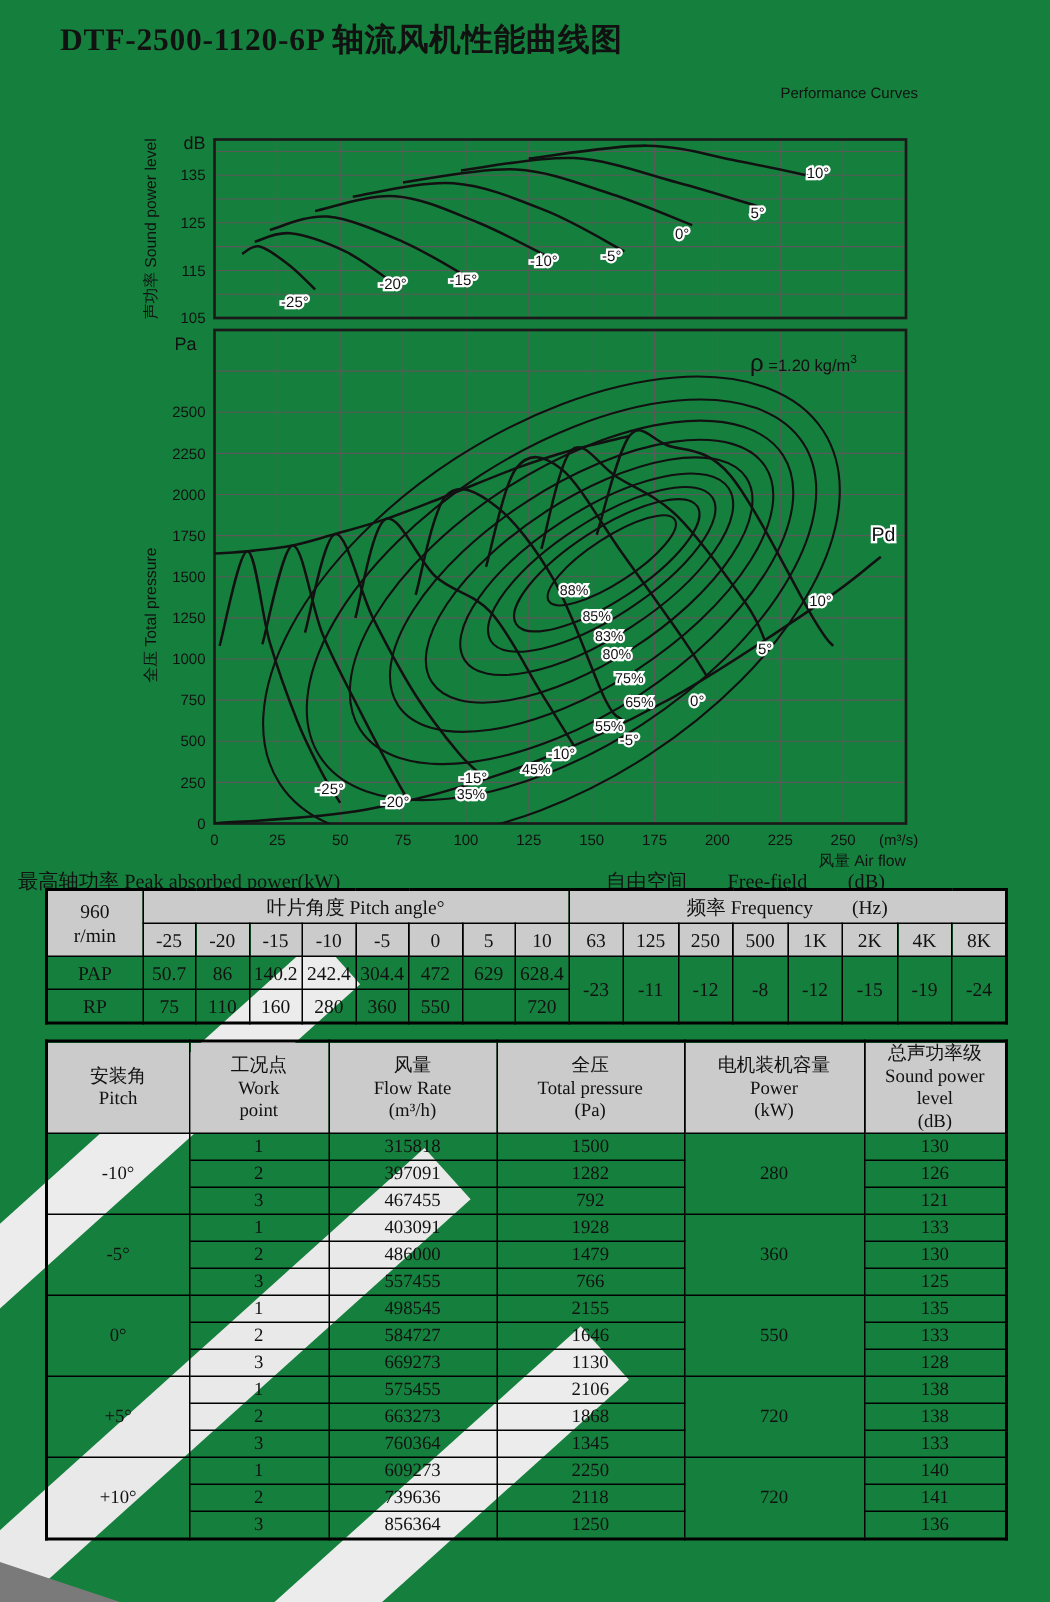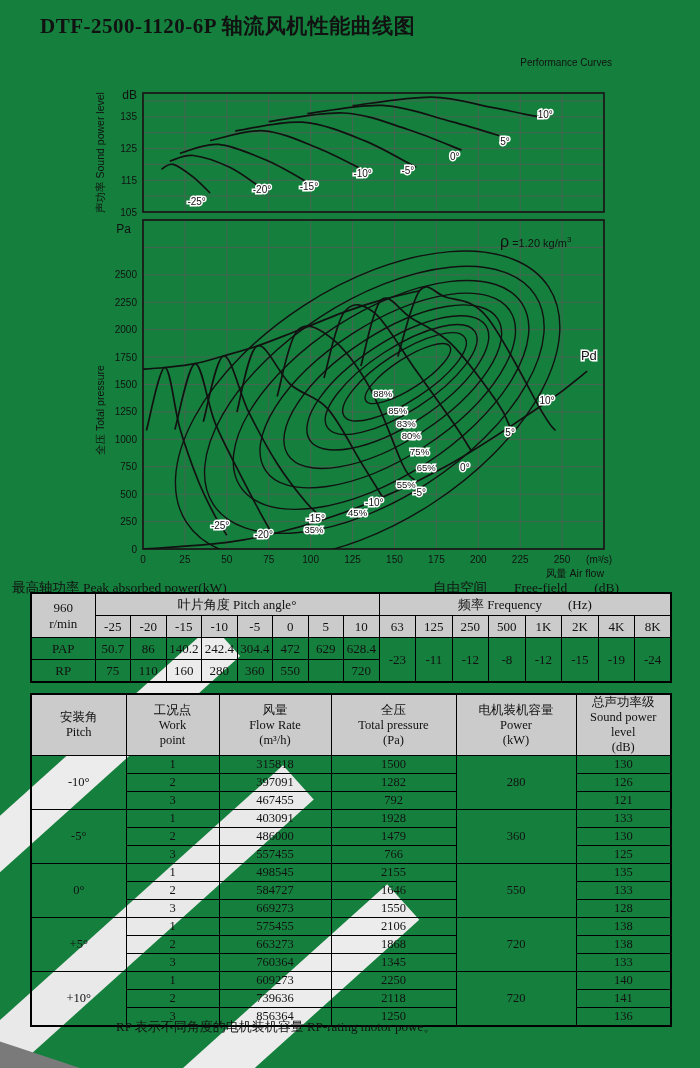--- a/index.html
+++ b/index.html
@@ -8,21 +8,21 @@
   
   .wm{position:absolute;z-index:0;}
   .band{background:#ececec;transform:rotate(-42deg);}
   
   .layer{position:absolute;z-index:1;}
   #title{left:40px;top:12px;font-size:21px;font-weight:bold;letter-spacing:.5px;}
   #subtitle{left:0;right:88px;top:57px;text-align:right;font-size:10px;font-family:"Liberation Sans",sans-serif;}
   #charts-svg{left:0;top:85px;}
   #caption-row{left:0;top:579px;width:700px;font-size:13.5px;}
   #cap-left{position:absolute;left:12px;top:0;}
-  #cap-right{position:absolute;left:433px;top:0;}
+  #cap-right{position:absolute;left:404px;top:0;}
   table{border-collapse:collapse;table-layout:fixed;position:absolute;background:transparent;}
   td,th{border:1px solid #000;text-align:center;vertical-align:middle;padding:0;
         font-family:"Liberation Serif",serif;font-weight:normal;overflow:hidden;}
   #t1{left:30px;top:592px;width:640px;border:2px solid #000000;font-size:13px;}
   #t1 td{height:21px;}
   .hd{background:#cbcbcb;}
   #t2{left:30px;top:693px;width:640px;border:2px solid #000;font-size:13px;}
   #t2 thead th{background:#cbcbcb;height:52px;font-size:12.5px;line-height:15px;}
   #t2 tbody td{height:17px;font-size:12.5px;}
   #remark{left:30px;top:1018px;font-size:13px;line-height:17px;}
@@ -340,21 +340,21 @@
         </tr>
         <tr>
           <td>2</td>
           <td>584727</td>
           <td>1646</td>
           <td>133</td>
         </tr>
         <tr>
           <td>3</td>
           <td>669273</td>
-          <td>1550</td>
+          <td>1130</td>
           <td>128</td>
         </tr>
         <tr>
           <td rowspan="3">+5°</td>
           <td>1</td>
           <td>575455</td>
           <td>2106</td>
           <td rowspan="3">720</td>
           <td>138</td>
         </tr>
@@ -387,15 +387,14 @@
         <tr>
           <td>3</td>
           <td>856364</td>
           <td>1250</td>
           <td>136</td>
         </tr>
       </tbody>
   </table>
 
   <div class="layer" id="remark">
-    <div class="r2">RP 表示不同角度的电机装机容量 RP-rating motor powe。</div>
   </div>
 </div>
 
 </body></html>

